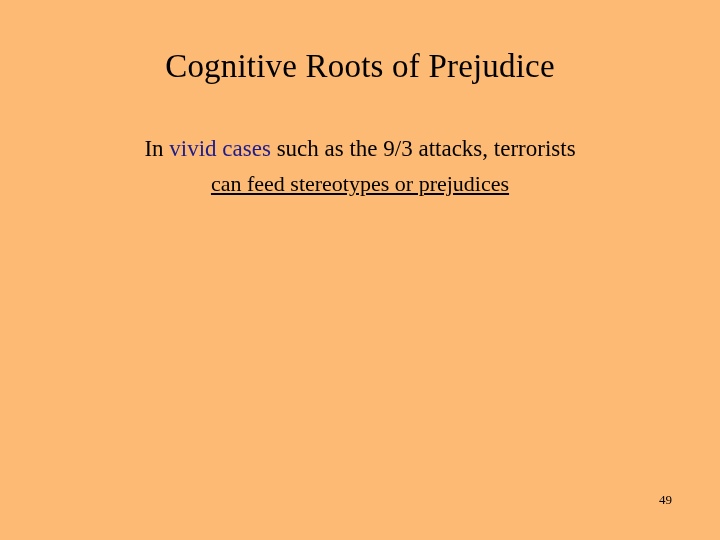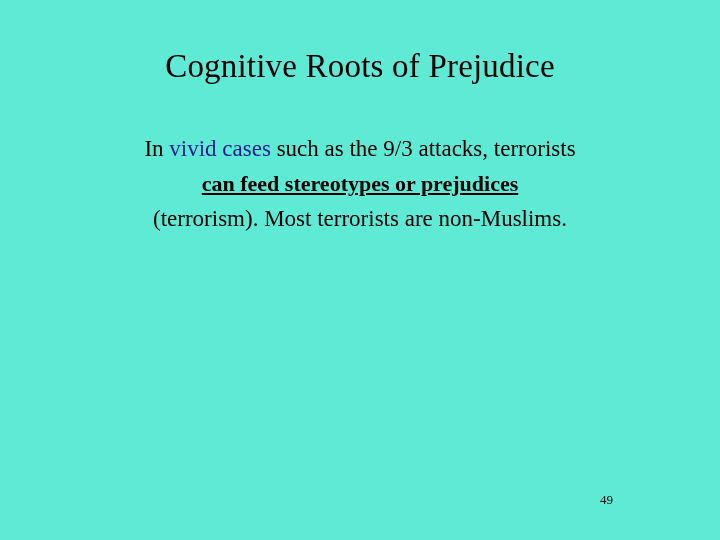--- a/index.html
+++ b/index.html
@@ -16,21 +16,21 @@
     color: #000000;
     position: relative;
   }
 
   .slide {
     position: absolute;
     left: 0;
     top: 0;
     width: 720px;
     height: 540px;
-    background: #5eead4;
+    background: #fdba74;
   }
 
   
   .slide-title {
     position: absolute;
     left: 40px;
     top: 46px;
     width: 640px;
     text-align: center;
     font-family: "Liberation Serif", "DejaVu Serif", serif;
@@ -55,21 +55,21 @@
     color: #000000;
   }
   .body-line {
     display: block;
     white-space: nowrap;
   }
   .txt-blue {
     color: #1c1c8e;
   }
   .txt-emph {
-    font-weight: bold;
+    font-weight: normal;
     text-decoration: underline;
     font-size: 22px;
   }
 
   
   .venn-wrap {
     position: absolute;
     left: 140px;
     top: 262px;
     width: 450px;
@@ -90,36 +90,35 @@
   .venn-label-terror {
     font-size: 12.5px;
   }
 
   
   .page-number {
     position: absolute;
     left: 600px;
     top: 492px;
     width: 72px;
-    text-align: left;
+    text-align: right;
     font-family: "Liberation Serif", "DejaVu Serif", serif;
     font-size: 13px;
     line-height: 16px;
     color: #000000;
   }
 </style>
 </head>
 <body>
 
 <div class="slide">
 
   <div class="slide-title">Cognitive Roots of Prejudice</div>
 
   <div class="body-block">
     <span class="body-line"><span>In </span><span class="txt-blue">vivid cases</span><span> such as the 9/3 attacks, terrorists</span></span>
     <span class="body-line"><span class="txt-emph">can feed stereotypes or prejudices</span></span>
-    <span class="body-line">(terrorism). Most terrorists are non-Muslims.</span>
   </div>
 
 
   <div class="page-number">49</div>
 
 </div>
 
 </body></html>

